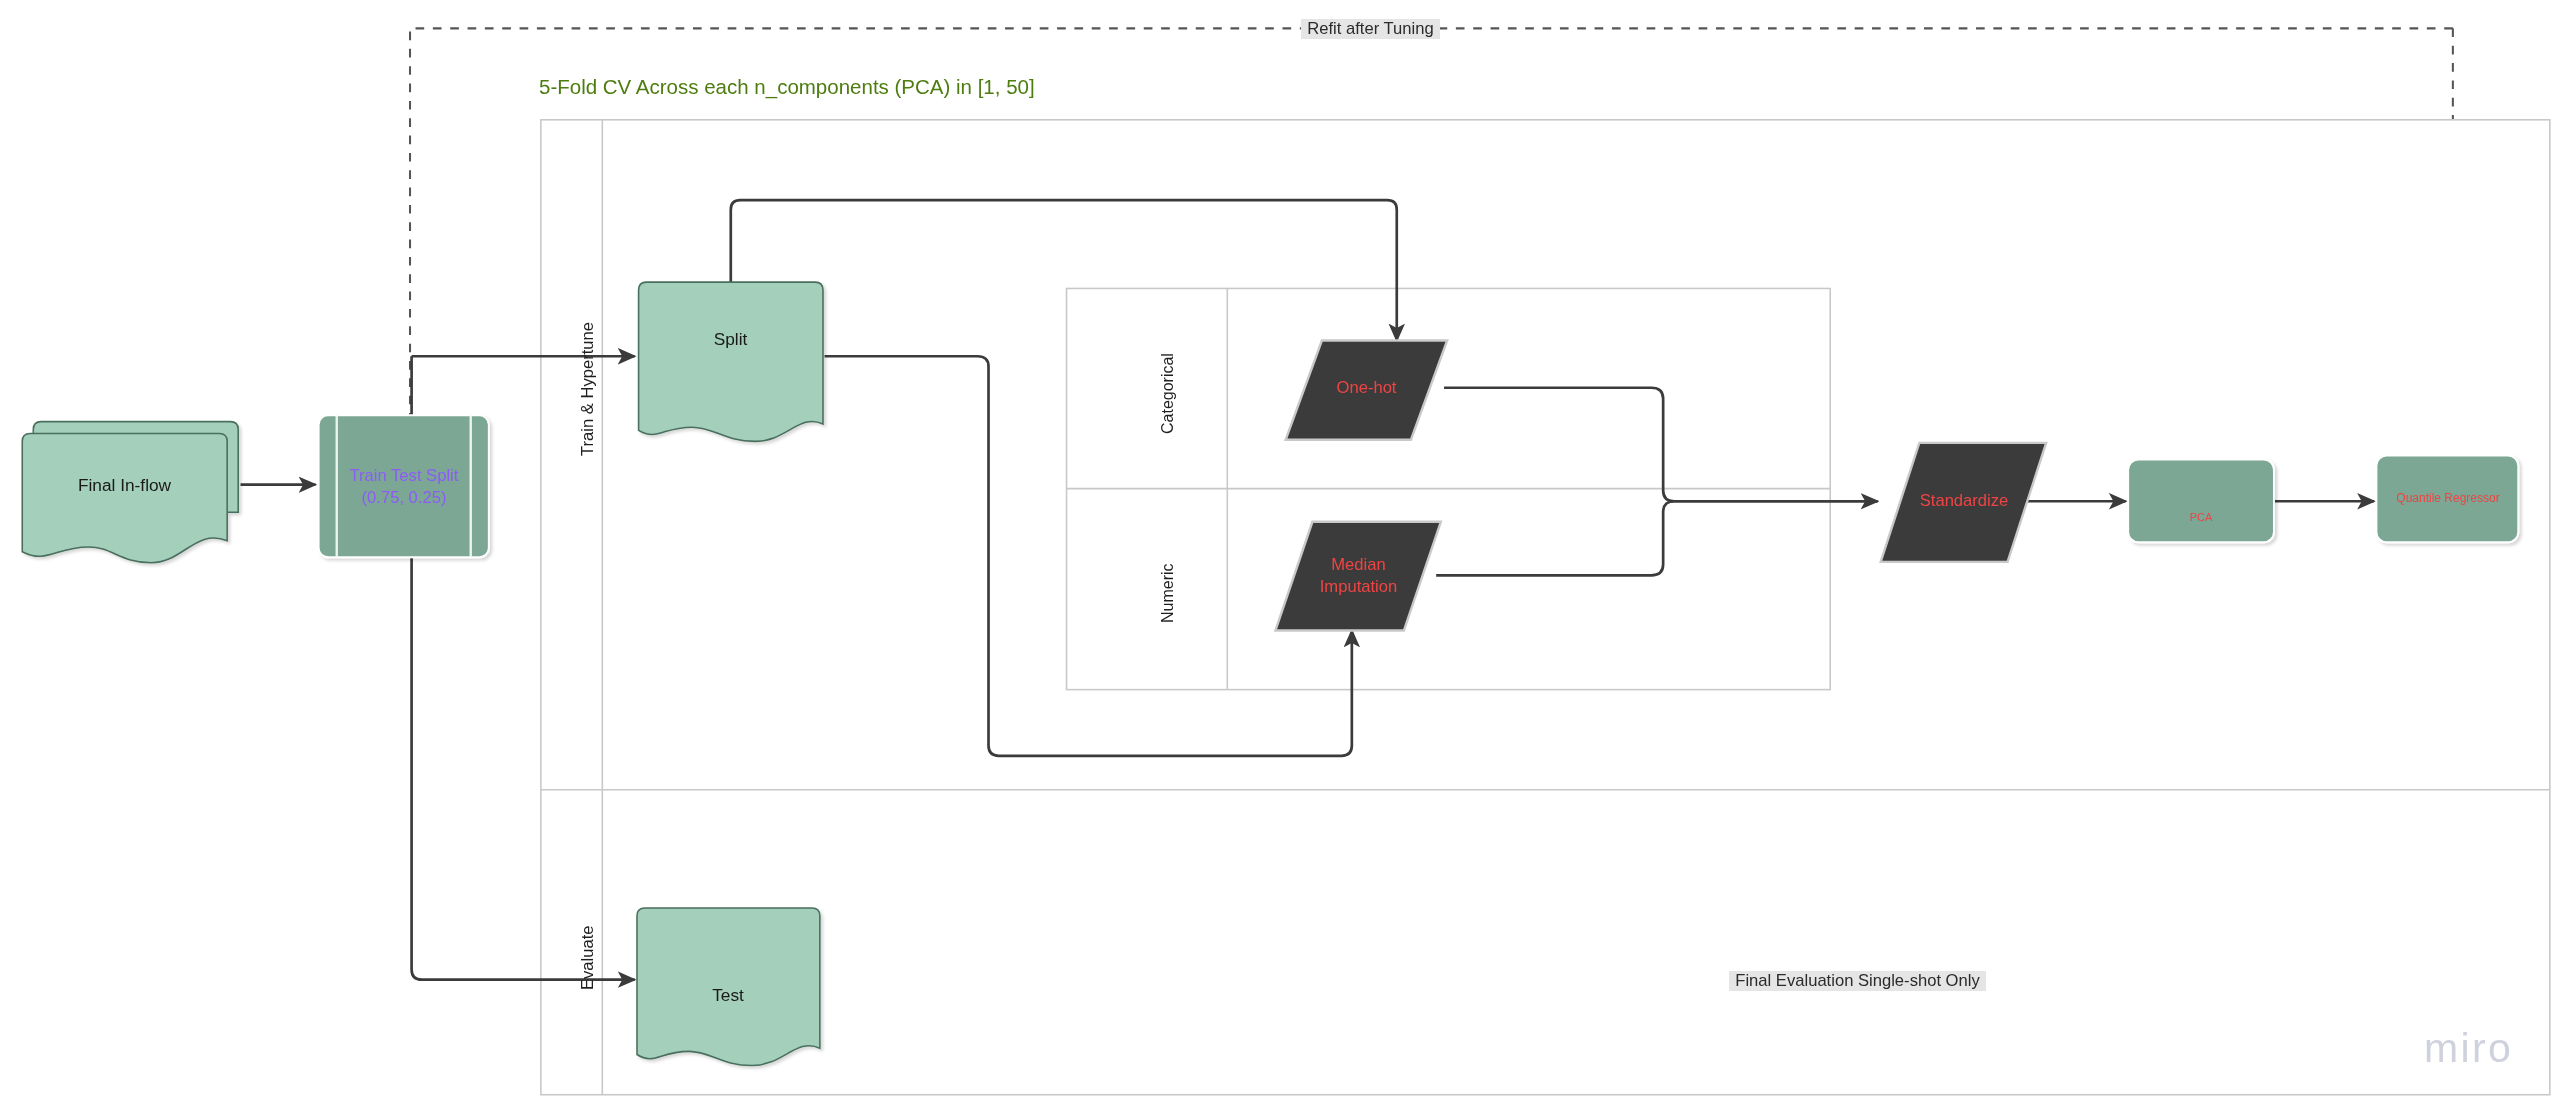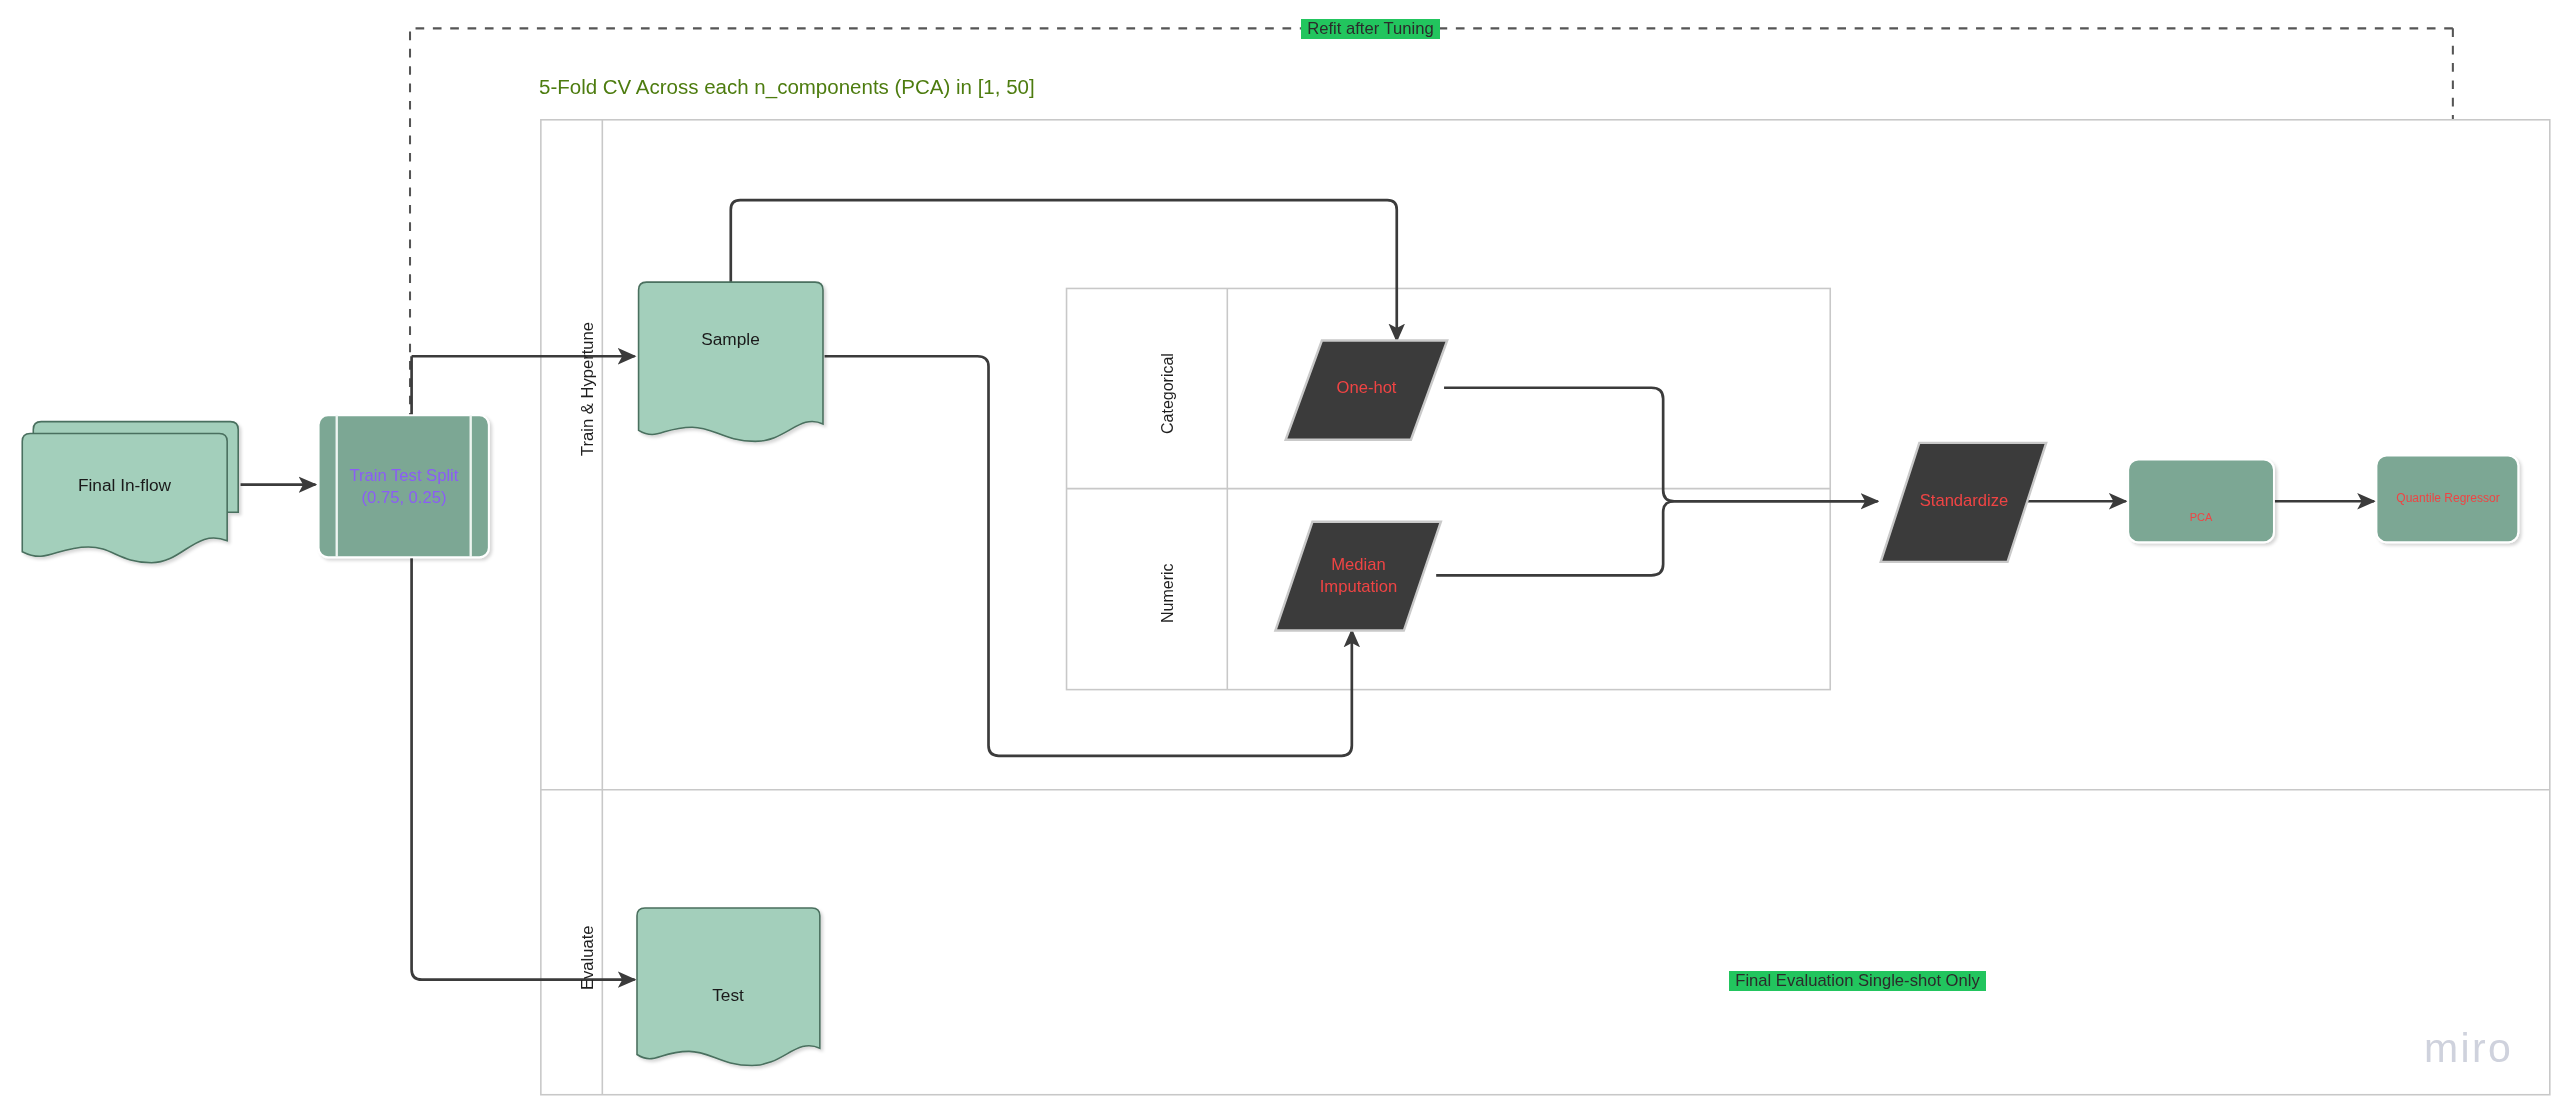--- a/index.html
+++ b/index.html
@@ -35,21 +35,21 @@
     justify-content: center;
     text-align: center;
     pointer-events: none;
     line-height: 1.32;
   }
   .lbl-dark { color: #ef4444; }
   .lbl-light { color: #8b5cf6; }
   .lbl-black { color: #1a1a1a; }
   .edge-label {
     position: absolute;
-    background: #22c55e;
+    background: #e5e5e5;
     color: #2b2b2b;
     font-size: 16.6px;
     padding: 0 6.3px;
     white-space: nowrap;
   }
   .plain-text {
     position: absolute;
     color: #4d7c0f;
     white-space: nowrap;
   }
@@ -185,21 +185,21 @@
   <div class="vert-label" style="left:578px; top:456px;">Train &amp; Hypertune</div>
   <div class="vert-label" style="left:578px; top:990px;">Evaluate</div>
 
   <div class="vert-label" style="left:1159px; top:434px; font-size:16px;">Categorical</div>
   <div class="vert-label" style="left:1159px; top:623px; font-size:16px;">Numeric</div>
 
   <div class="node-label lbl-black" style="left:30px; top:463px; width:189px; height:44px; font-size:17.3px;">Final In-flow</div>
 
   <div class="node-label lbl-light" style="left:337px; top:429px; width:134px; height:115px; font-size:16.6px;">Train Test Split (0.75, 0.25)</div>
 
-  <div class="node-label lbl-black" style="left:640px; top:323px; width:181px; height:33px; font-size:17.3px;">Sample</div>
+  <div class="node-label lbl-black" style="left:640px; top:323px; width:181px; height:33px; font-size:17.3px;">Split</div>
 
   <div class="node-label lbl-black" style="left:638px; top:947px; width:180px; height:33px; font-size:17.3px;margin-top:32px;">Test</div>
 
   <div class="node-label lbl-dark" style="left:1301px; top:373px; width:131px; height:30px; font-size:16.6px;">One-hot</div>
 
   <div class="node-label lbl-dark" style="left:1297px; top:546px; width:123px; height:60px; font-size:16.6px;">Median Imputation</div>
 
   <div class="node-label lbl-dark" style="left:1897px; top:486px; width:134px; height:30px; font-size:16.6px;">Standardize</div>
 
   <div class="node-label lbl-dark" style="left:2128px; top:502px; width:146px; height:30px; font-size:11px;">PCA</div>

